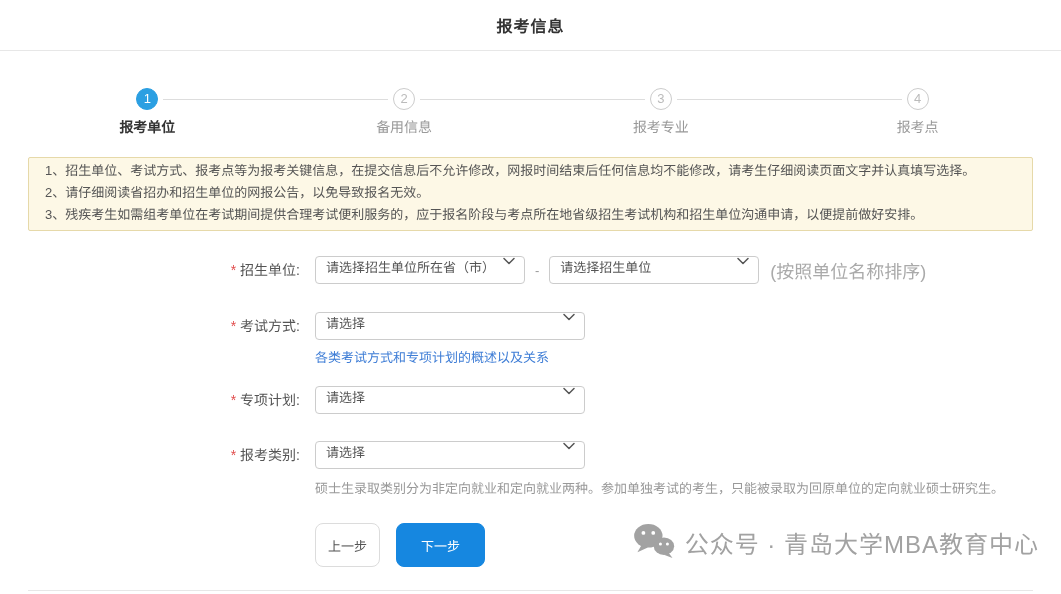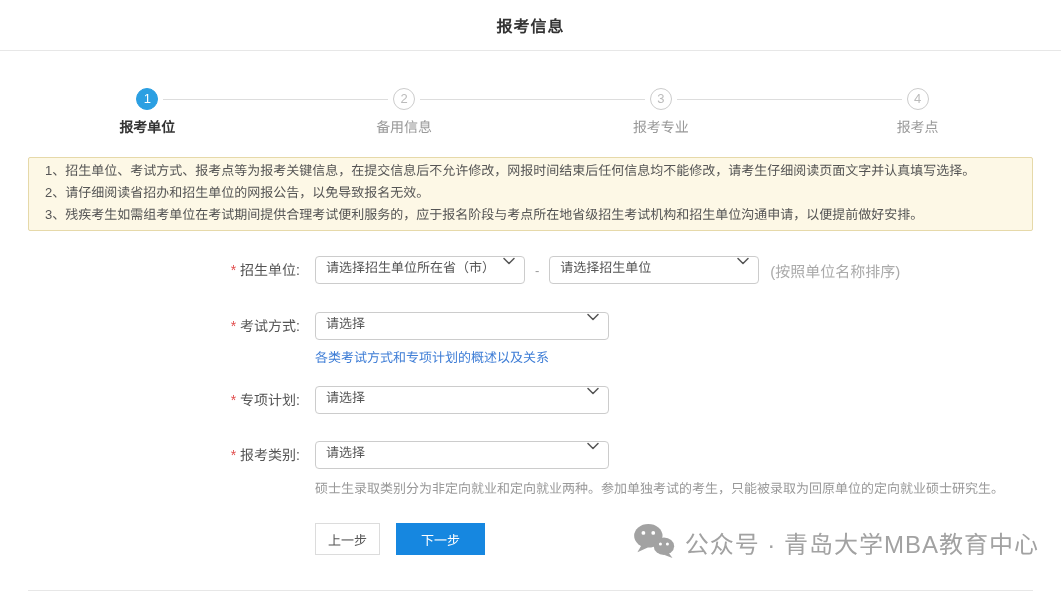--- a/index.html
+++ b/index.html
@@ -62,40 +62,40 @@
   .fctrl { display:flex; align-items:center; }
 
   .select {
     height:28px; border:1px solid #ccc; border-radius:4px; background:#fff;
     display:flex; align-items:flex-start; justify-content:space-between;
     padding:0 9px 0 10px; cursor:pointer;
   }
   .select .sel-text { font-size:13px; color:#555; white-space:nowrap; }
   .select .chev { display:flex; margin-left:8px; }
   .w210 { width:210px; }
-  .w270 { width:294px; }
+  .w270 { width:270px; }
 
   .dash { margin:0 10px; color:#999; font-size:13px; }
-  .hint { margin-left:11px; font-size:15px; color:#aaa; white-space:nowrap; }
+  .hint { margin-left:11px; font-size:18px; color:#aaa; white-space:nowrap; }
 
   .mb-row1 { margin-bottom:28px; }
   .mb-row2 { margin-bottom:0; }
   .sub-row { display:flex; }
   .sub-indent { width:287px; flex-shrink:0; }
   .link-row { margin-top:10px; margin-bottom:20px; }
   .link { font-size:13px; color:#3e7dd6; text-decoration:none; line-height:16px; }
   .mb-row3 { margin-bottom:27px; }
   .mb-row4 { margin-bottom:0; }
   .note-row { margin-top:11px; margin-bottom:18px; }
   .note { font-size:13px; color:#999; line-height:17px; }
 
   
   .btn-row { display:flex; margin-left:287px; margin-top:26px; }
   .btn {
-    height:32px; border-radius:0; font-size:13px; cursor:pointer;
+    height:44px; border-radius:8px; font-size:13px; cursor:pointer;
     display:inline-flex; align-items:center; justify-content:center;
     font-family:inherit;
   }
   .btn-prev { background:#fff; border:1px solid #dcdcdc; color:#555; padding:0 12px; }
   .btn-next { background:#1687e0; border:1px solid #1687e0; color:#fff; padding:0 24px; margin-left:16px; }
 
   
   .watermark {
     position:absolute; right:22px; bottom:32px;
     display:flex; align-items:center; gap:10px;

